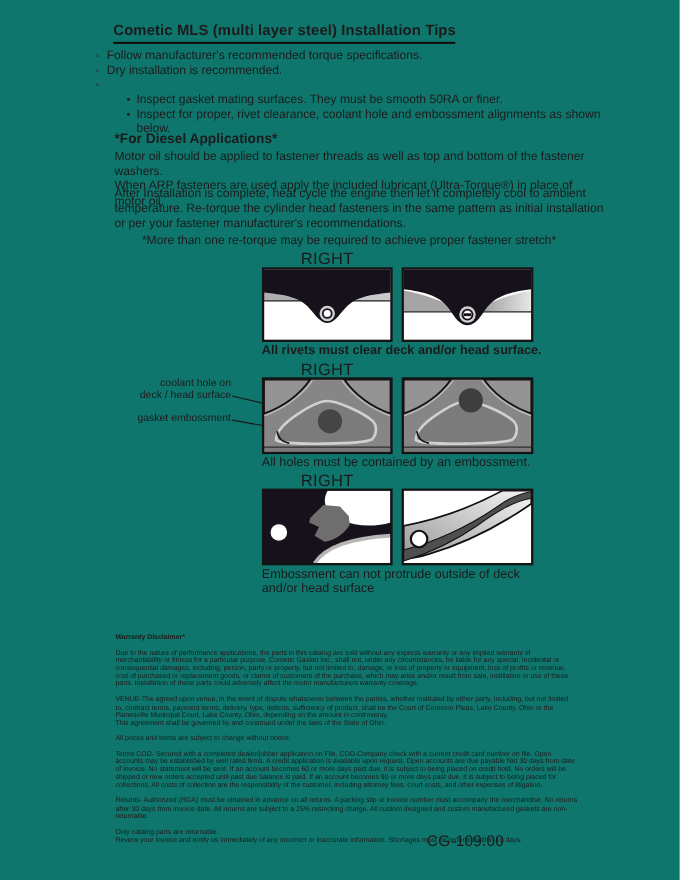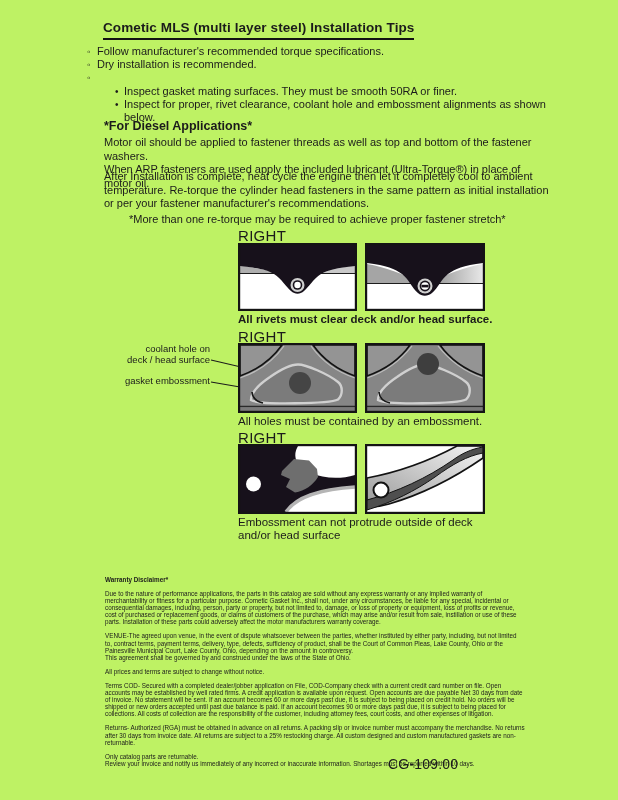--- a/index.html
+++ b/index.html
@@ -1,17 +1,17 @@
 <!DOCTYPE html>
 <html><head>
 <meta charset="utf-8">
 <style>
   html,body { margin:0; padding:0; background:#ffffff; }
   .page {
-    position:relative; width:618px; height:800px; background:#bef264;
+    position:relative; width:618px; height:800px; background:#0f766e;
     font-family:"Liberation Sans","DejaVu Sans",sans-serif; color:#1b1b1b;
     overflow:hidden;
   }
   .abs { position:absolute; }
   .pre { white-space:pre-line; }
 
   .doc-title {
     left:103px; top:20px; font-size:13.5px; font-weight:bold;
     border-bottom:2px solid #121212; padding-bottom:3px; letter-spacing:0.1px;
   }
@@ -21,21 +21,21 @@
   .bullet-row.sub { margin-left:28px; }
   .marker { width:10px; flex:0 0 10px; font-size:10px; }
   .bullet-row.sub .marker { width:9px; flex-basis:9px; }
 
   .diesel-heading { left:104px; top:119px; font-size:12.5px; font-weight:bold; }
   .body-par { left:104px; width:446px; font-size:11px; line-height:13.6px; }
   .par1 { top:136px; }
   .par2 { top:170px; }
   .par3 { top:213px;margin-left:25px; }
 
-  .dlabel { font-size:15px; text-align:left; width:119px; letter-spacing:0.3px; }
+  .dlabel { font-size:15px; text-align:center; width:119px; letter-spacing:0.3px; }
   .dlabel.w { width:120px;margin-top:28px; }
   .col-right { left:238px; }
   .col-wrong { left:365px; }
   .row1-label { top:227px; }
   .row2-label { top:328px; }
   .row3-label { top:429px; }
   .dbox { width:119px; height:68px; }
   .dbox.w { width:120px; }
   .row1-box { top:243px; }
   .row2-box { top:343px; height:70px; }

